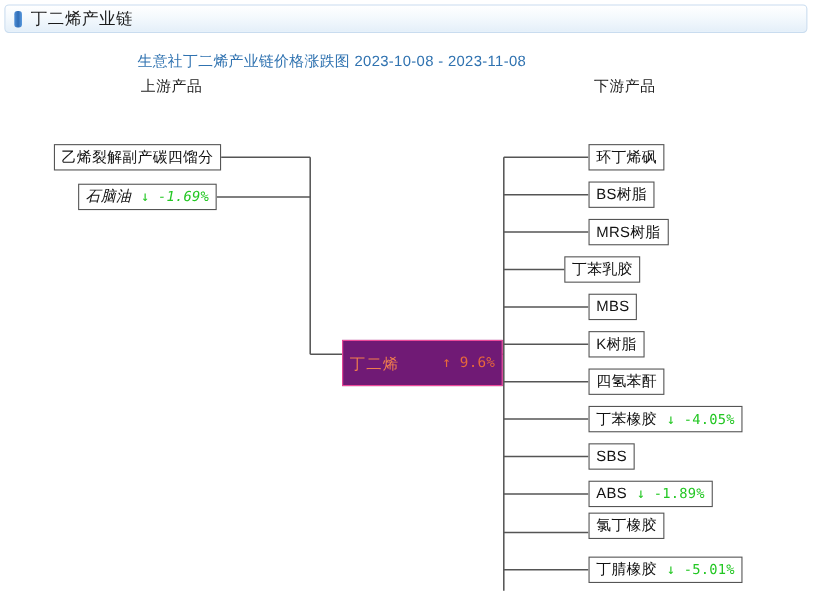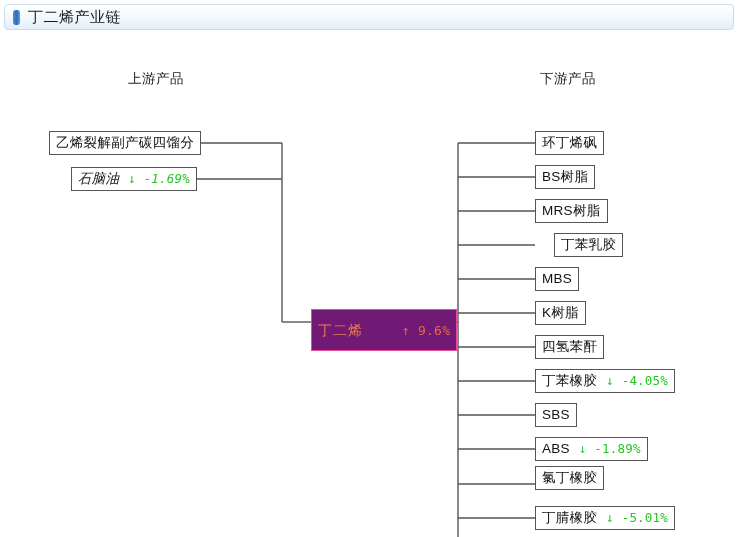--- a/index.html
+++ b/index.html
@@ -135,20 +135,21 @@
 </head>
 <body>
 
 <div id="header-bar">
   <div id="header-marker"></div>
   <div id="header-title">丁二烯产业链</div>
 </div>
 
 <div id="chart-area">
 
+  <div id="chart-title">生意社丁二烯产业链价格涨跌图 2023-10-08 - 2023-11-08</div>
 
   <div class="column-label" id="upstream-label">上游产品</div>
   <div class="column-label" id="downstream-label">下游产品</div>
 
   <svg id="connectors" viewBox="0 0 740 507" xmlns="http://www.w3.org/2000/svg">
       <line x1="201" y1="113" x2="282" y2="113" stroke="#555555" stroke-width="1.4"></line>
       <line x1="197" y1="149" x2="282" y2="149" stroke="#555555" stroke-width="1.4"></line>
       <line x1="282" y1="113" x2="282" y2="292" stroke="#555555" stroke-width="1.4"></line>
       <line x1="282" y1="292" x2="311" y2="292" stroke="#555555" stroke-width="1.4"></line>
       <line x1="458" y1="113" x2="535" y2="113" stroke="#555555" stroke-width="1.4"></line>
@@ -182,21 +183,21 @@
       </div>
       <div class="node" style="top: 101px; left: 535px;">
         <span class="node-name">环丁烯砜</span>
       </div>
       <div class="node" style="top: 135px; left: 535px;">
         <span class="node-name">BS树脂</span>
       </div>
       <div class="node" style="top: 169px; left: 535px;">
         <span class="node-name">MRS树脂</span>
       </div>
-      <div class="node" style="top: 203px; left: 554px;">
+      <div class="node" style="top: 203px; left: 513px;">
         <span class="node-name">丁苯乳胶</span>
       </div>
       <div class="node" style="top: 237px; left: 535px;">
         <span class="node-name">MBS</span>
       </div>
       <div class="node" style="top: 271px; left: 535px;">
         <span class="node-name">K树脂</span>
       </div>
       <div class="node" style="top: 305px; left: 535px;">
         <span class="node-name">四氢苯酐</span>

